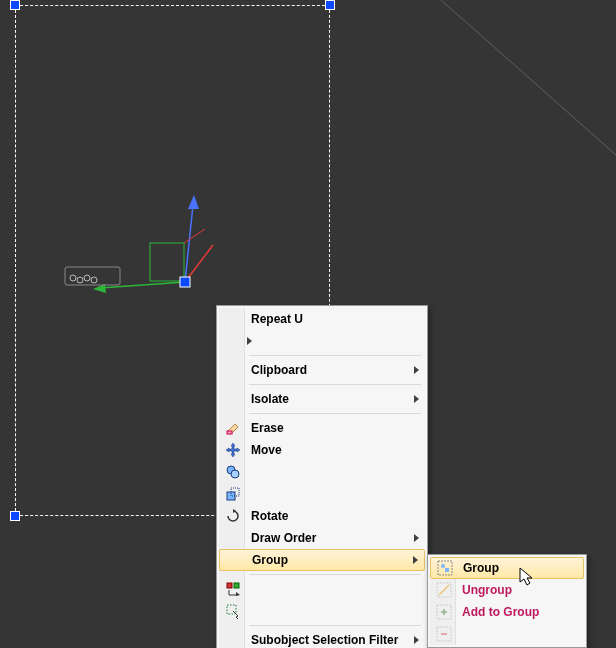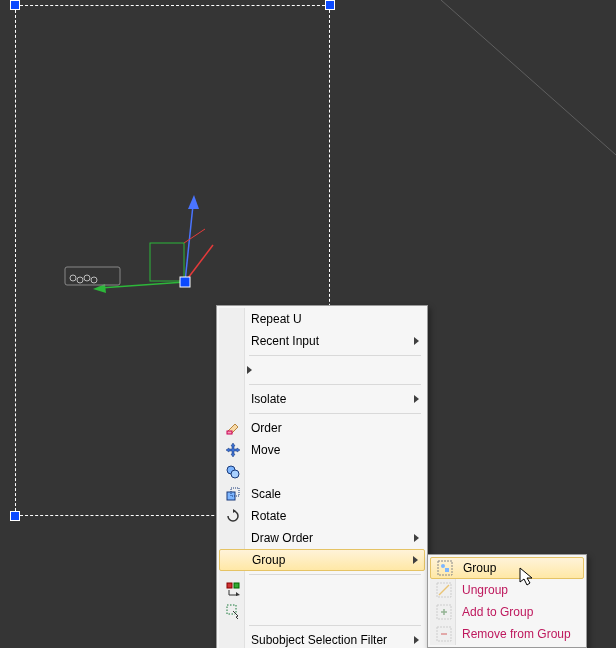--- a/index.html
+++ b/index.html
@@ -113,20 +113,21 @@
       height: 16px;
       flex: 0 0 20px;
       display: flex;
       align-items: center;
       justify-content: center;
     }
     .menu-label {
       flex: 1;
       padding-left: 8px;
       white-space: nowrap;
+      font-weight: bold;
     }
     .menu-item.disabled .menu-label { color: #be185d; }
     .submenu-arrow {
       width: 0; height: 0;
       border-top: 4px solid transparent;
       border-bottom: 4px solid transparent;
       border-left: 5px solid #404040;
       margin-left: 4px;
     }
     .sep {
@@ -178,49 +179,49 @@
   <div class="menu-gutter"></div>
   <div class="menu-items">
 
     <div class="menu-item">
       <span class="menu-icon"></span>
       <span class="menu-label">Repeat U</span>
     </div>
 
     <div class="menu-item">
       <span class="menu-icon"></span>
-      <span class="menu-label">Recent Input</span>
-      <span class="submenu-arrow"></span>
-    </div>
-
-    <div class="sep"></div>
-
-    <div class="menu-item">
-      <span class="menu-icon"></span>
+      <span class="submenu-arrow"></span>
+    </div>
+
+    <div class="sep"></div>
+
+    <div class="menu-item">
+      <span class="menu-icon"></span>
+      <span class="menu-label">Clipboard</span>
       <span class="submenu-arrow"></span>
     </div>
 
     <div class="sep"></div>
 
     <div class="menu-item">
       <span class="menu-icon"></span>
       <span class="menu-label">Isolate</span>
       <span class="submenu-arrow"></span>
     </div>
 
     <div class="sep"></div>
 
     <div class="menu-item">
       <span class="menu-icon">
         <svg width="16" height="16">
             <path d="M3 11 L10 4 L13 7 L6 14 Z" fill="#f7d9a6" stroke="#b8863f"></path>
             <rect x="2" y="11" width="5" height="3" fill="#f49bb7" stroke="#c05"></rect>
           </svg>
       </span>
-      <span class="menu-label">Order</span>
+      <span class="menu-label">Erase</span>
     </div>
 
     <div class="menu-item">
       <span class="menu-icon">
         <svg width="16" height="16">
             <path d="M8 1 L10 4 H9 V7 H12 V6 L15 8 L12 10 V9 H9 V12 H10 L8 15 L6 12 H7 V9 H4 V10 L1 8 L4 6 V7 H7 V4 H6 Z" fill="#3b6fd1" stroke="#1a3a7a" stroke-width="0.5"></path>
           </svg>
       </span>
       <span class="menu-label">Move</span>
     </div>
@@ -234,21 +235,20 @@
       </span>
     </div>
 
     <div class="menu-item">
       <span class="menu-icon">
         <svg width="16" height="16">
             <rect x="2" y="6" width="8" height="8" fill="#7eb6ff" stroke="#1a3a7a"></rect>
             <rect x="6" y="2" width="8" height="8" fill="none" stroke="#1a3a7a" stroke-dasharray="1 1"></rect>
           </svg>
       </span>
-      <span class="menu-label">Scale</span>
     </div>
 
     <div class="menu-item">
       <span class="menu-icon">
         <svg width="16" height="16">
             <path d="M8 3 A5 5 0 1 1 3 8" fill="none" stroke="#333" stroke-width="1.5"></path>
             <polygon points="8,1 11,3 8,5" fill="#333"></polygon>
           </svg>
       </span>
       <span class="menu-label">Rotate</span>
@@ -334,21 +334,20 @@
       <span class="menu-label">Add to Group</span>
     </div>
 
     <div class="menu-item disabled">
       <span class="menu-icon">
         <svg width="16" height="16" opacity="0.5">
             <rect x="1" y="1" width="14" height="14" fill="none" stroke="#aaa" stroke-dasharray="2 1"></rect>
             <path d="M5 8 H11" stroke="#c33" stroke-width="1.5"></path>
           </svg>
       </span>
-      <span class="menu-label">Remove from Group</span>
     </div>
 
   </div>
 </div>
 
 <svg class="mouse-cursor" width="16" height="20">
   <path d="M1 1 L1 15 L5 12 L8 18 L11 16 L8 11 L13 11 Z" fill="#fff" stroke="#000" stroke-width="1"></path>
 </svg>
 
 </body></html>

